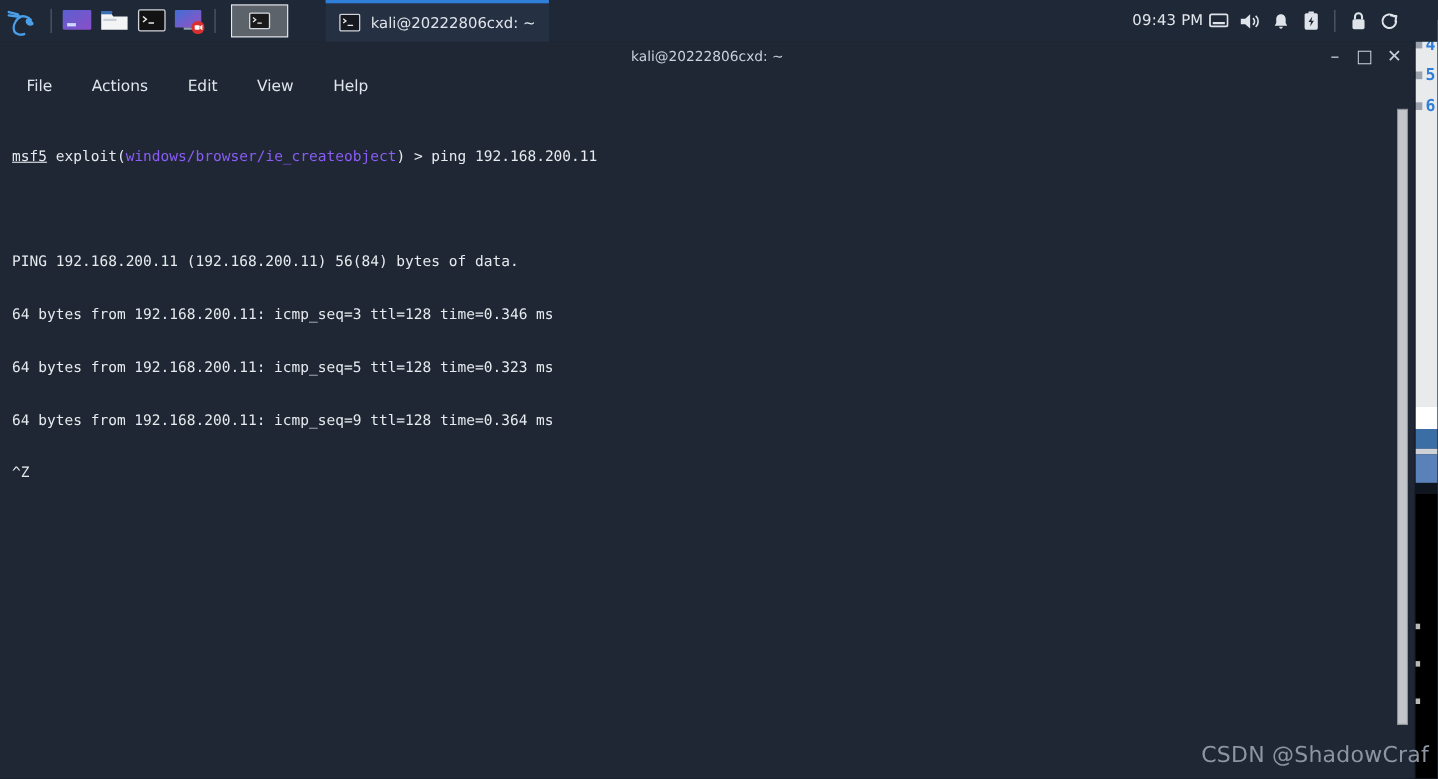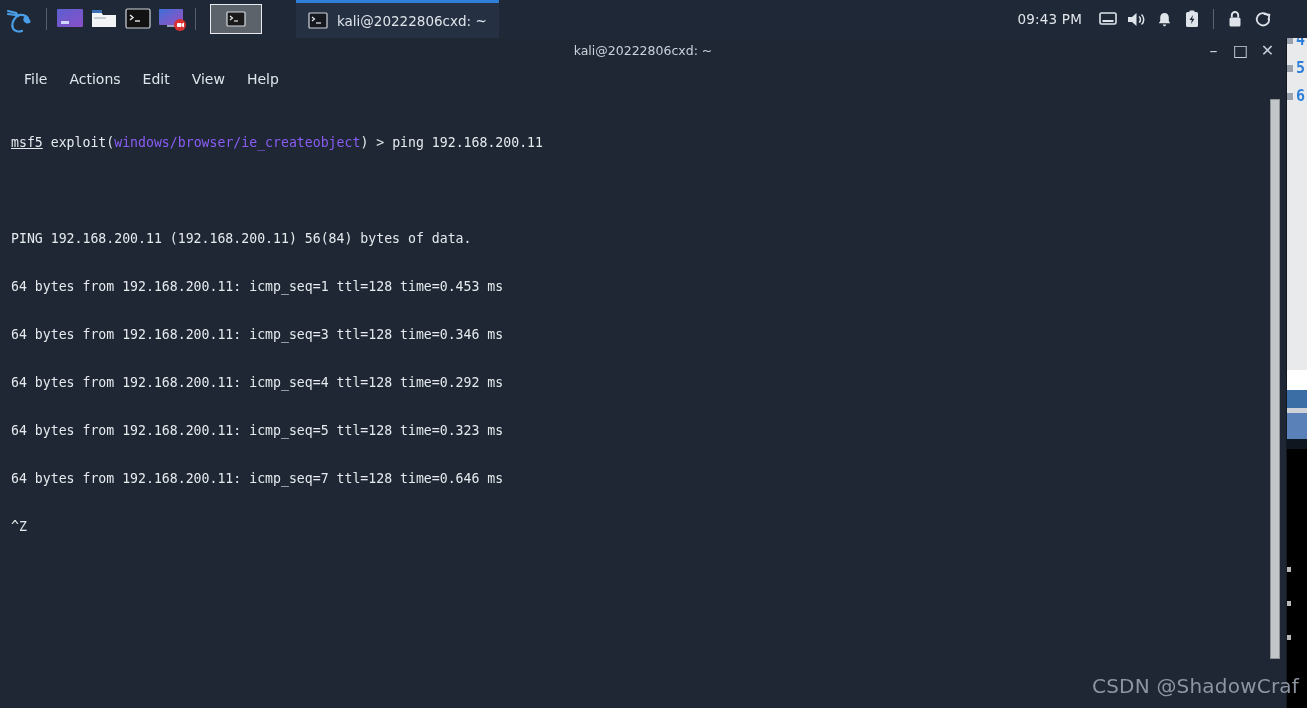--- a/index.html
+++ b/index.html
@@ -111,21 +111,20 @@
   #tray {
     margin-left: auto;
     display: flex; align-items: center;
     gap: 0px;
     padding-right: 30px;
     height: 38px;
   }
   #clock {
     color: #e3e7ec;
     font-size: 13.5px;
-    margin-right: 12px;
     letter-spacing: 0.2px;
     white-space: nowrap;
   }
   .tray-icon {
     width: 28px; height: 38px;
     display: flex; align-items: center; justify-content: center;
   }
   .tray-sep {
     width: 1px; height: 20px;
     background: #5a6472;
@@ -206,21 +205,21 @@
   }
   .win-ctl {
     width: 13px; height: 14px;
     display: flex; align-items: center; justify-content: center;
     color: #c6cedb;
   }
   #term-menubar {
     height: 32px;
     display: flex; align-items: center;
     padding-left: 14px;
-    gap: 2px;
+    gap: 16px;
     flex: none;
     background: transparent;
   }
   .menu-item {
     color: #dfe5ec;
     font-size: 14px;
     padding: 4px 10px;
     white-space: nowrap;
   }
   #term-body {
@@ -478,25 +477,23 @@
       <span class="menu-item">Edit</span>
       <span class="menu-item">View</span>
       <span class="menu-item">Help</span>
     </div>
 
     <div id="term-body">
       <div id="term-text">
         <div class="line"><span class="c-white c-under">msf5</span><span class="c-white"> exploit(</span><span class="c-red">windows/browser/ie_createobject</span><span class="c-white">) &gt; </span><span class="c-white">ping 192.168.200.11</span></div>
         <div class="line">&nbsp;</div>
         <div class="line">PING 192.168.200.11 (192.168.200.11) 56(84) bytes of data.</div>
-        <div class="line">64 bytes from 192.168.200.11: icmp_seq=1 ttl=128 time=0.453 ms</div>
         <div class="line">64 bytes from 192.168.200.11: icmp_seq=3 ttl=128 time=0.346 ms</div>
-        <div class="line">64 bytes from 192.168.200.11: icmp_seq=4 ttl=128 time=0.292 ms</div>
         <div class="line">64 bytes from 192.168.200.11: icmp_seq=5 ttl=128 time=0.323 ms</div>
-        <div class="line">64 bytes from 192.168.200.11: icmp_seq=7 ttl=128 time=0.646 ms</div>
+        <div class="line">64 bytes from 192.168.200.11: icmp_seq=9 ttl=128 time=0.364 ms</div>
         <div class="line">^Z</div>
         
         
       </div>
 
       <div id="term-scrollbar">
         <div id="term-thumb"></div>
       </div>
     </div>
   </div>

